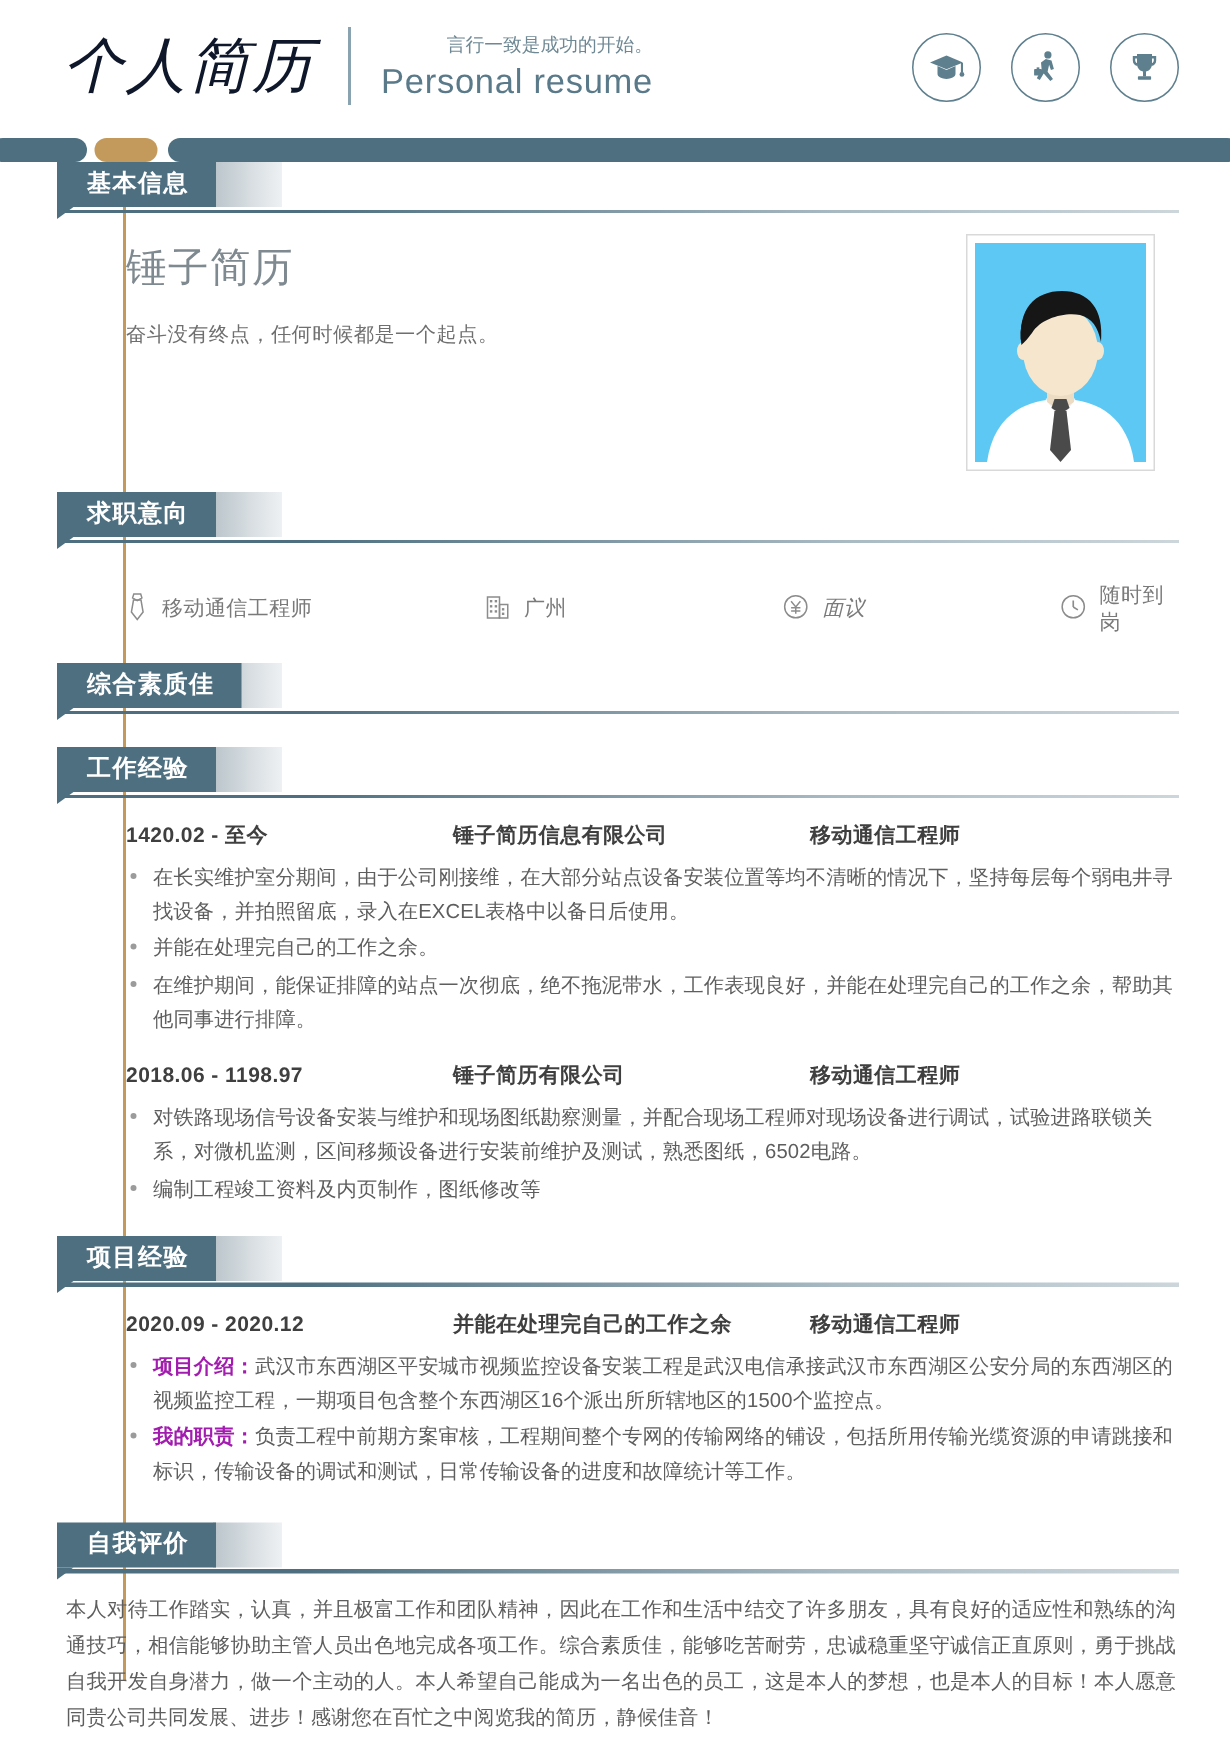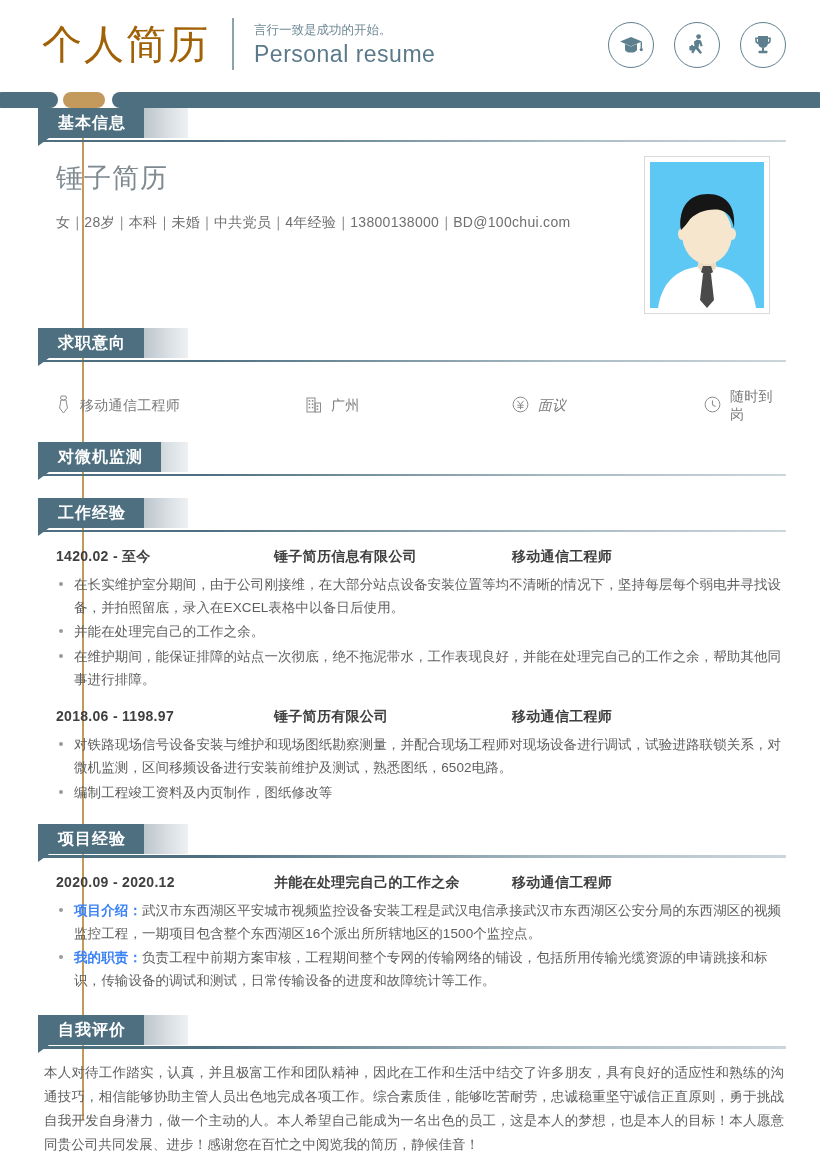--- a/index.html
+++ b/index.html
@@ -25,40 +25,42 @@
     padding-left: 42px;
     box-sizing: border-box;
   }
   .title-block {
     display: flex;
     align-items: center;
   }
   .main-title {
     font-size: 40px;
     letter-spacing: 2px;
-    color: #a16207;
+    color: #0f172a;
     font-weight: 400;
     line-height: 1;
+    font-style: italic;
   }
   .title-divider {
     width: 2px;
     height: 52px;
     background: #8aa3b0;
     margin: 0 20px 0 22px;
   }
   .subtitle-block {
     display: flex;
     flex-direction: column;
     justify-content: center;
   }
   .subtitle-cn {
     font-size: 12.5px;
     color: #6e8894;
     line-height: 1.5;
     margin-bottom: 2px;
+    text-align: right;
   }
   .subtitle-en {
     font-size: 23px;
     color: #5a7a8a;
     letter-spacing: 0.5px;
     line-height: 1.1;
   }
 
   .header-icons {
     position: absolute;
@@ -167,21 +169,21 @@
   }
   .sec-rule {
     position: absolute;
     left: 0; right: 0;
     bottom: 0;
     height: 2.5px;
     background: linear-gradient(to right, #4d6f80 0%, #4d6f80 22%, #a9bac3 70%, #ccd6db 100%);
   }
 
   .sec-body {
-    margin-left: 56px;
+    margin-left: 84px;
     margin-right: 36px;
     padding-top: 12px;
   }
 
   
   .basic-wrap { display: flex; }
   .basic-left { flex: 1; padding-top: 6px; }
   .person-name {
     font-size: 27px;
     color: #7f8a90;
@@ -271,21 +273,21 @@
   ul.bullets li::before {
     content: "";
     position: absolute;
     left: 3px;
     top: 9px;
     width: 4px;
     height: 4px;
     background: #9b9b9b;
     border-radius: 50%;
   }
-  .blead { font-weight: bold; color: #3b82f6; }
+  .blead { font-weight: bold; color: #a21caf; }
 
   .para {
     font-size: 13.5px;
     line-height: 1.78;
     color: #5e5e5e;
     text-align: justify;
     letter-spacing: 0.1px;
   }
 
   .gap-sm { height: 9px; }
@@ -345,21 +347,21 @@
     <div class="sec-head">
       <div class="sec-tab">基本信息</div>
       <div class="sec-tab-notch"></div>
       <div class="sec-tab-grad"></div>
       <div class="sec-rule"></div>
     </div>
     <div class="sec-body">
       <div class="basic-wrap">
         <div class="basic-left">
           <div class="person-name">锤子简历</div>
-          <div class="person-facts">女｜28岁｜本科｜未婚｜中共党员｜4年经验｜13800138000｜BD@100chui.com</div>
+          <div class="person-motto">奋斗没有终点，任何时候都是一个起点。</div>
         </div>
         <div class="photo-frame">
           <div class="photo-inner">
             <svg width="100%" height="100%" viewBox="0 0 114 146" preserveAspectRatio="none">
               <rect x="0" y="0" width="114" height="146" fill="#5ec8f5"></rect>
 
               <path d="M57 104 C30 104 12 118 8 146 L106 146 C102 118 84 104 57 104 Z" fill="#ffffff"></path>
 
               <path d="M47 104 L57 118 L67 104 L61 101 L53 101 Z" fill="#f0f0f0"></path>
 
@@ -438,21 +440,21 @@
             </svg>
           </span>
           <span class="ii-label">随时到岗</span>
         </div>
       </div>
     </div>
   </div>
 
   <div class="section" style="margin-top:18px;">
     <div class="sec-head">
-      <div class="sec-tab">对微机监测</div>
+      <div class="sec-tab">综合素质佳</div>
       <div class="sec-tab-notch"></div>
       <div class="sec-tab-grad"></div>
       <div class="sec-rule"></div>
     </div>
   </div>
 
   <div class="section" style="margin-top:22px;">
     <div class="sec-head">
       <div class="sec-tab">工作经验</div>
       <div class="sec-tab-notch"></div>

